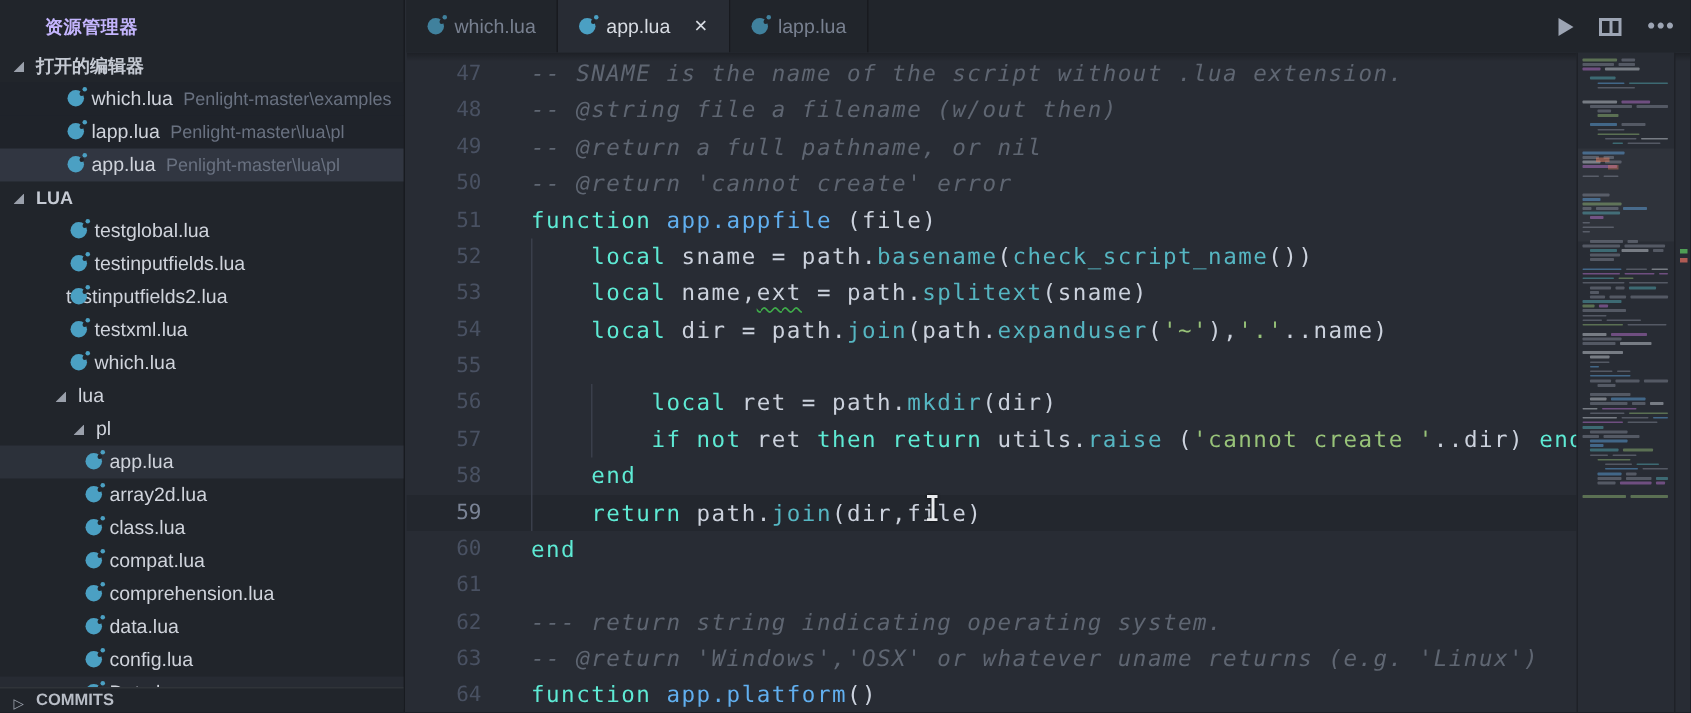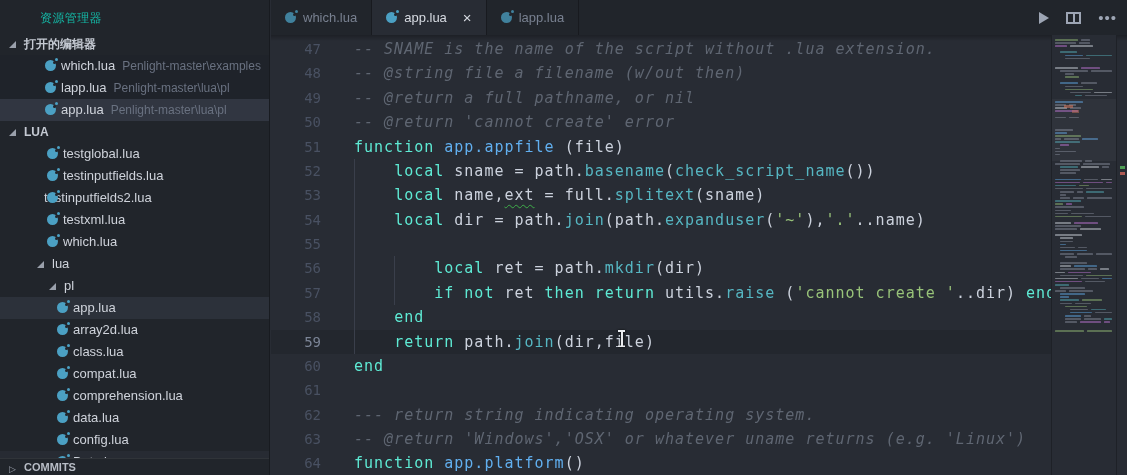--- a/index.html
+++ b/index.html
@@ -5,21 +5,21 @@
   html,body{margin:0;padding:0;background:#15171c;}
   *{box-sizing:border-box;}
   .app{
     position:relative;width:1127px;height:475px;overflow:hidden;
     background:#282c34;
     font-family:"Liberation Sans","DejaVu Sans",sans-serif;
     -webkit-font-smoothing:antialiased;
   }
   
   .sidebar{position:absolute;left:0;top:0;width:270px;height:475px;background:#21252b;color:#c5cad3;border-right:1px solid #181b20;}
-  .sb-title{height:33px;line-height:36px;padding-left:40px;font-size:12px;color:#14b8a6;letter-spacing:.4px;}
+  .sb-title{height:33px;line-height:36px;padding-left:30px;font-size:12px;color:#c4b5fd;letter-spacing:.4px;font-weight:bold;}
   .sec-header{height:22px;line-height:22px;font-size:12px;font-weight:bold;color:#c5cad3;position:relative;padding-left:24px;}
   .twisty{position:absolute;left:9px;top:8px;width:7px;height:7px;background:#9aa0ab;clip-path:polygon(100% 0,100% 100%,0 100%);}
   .row{height:22px;line-height:22px;font-size:13px;color:#c3c8d2;position:relative;white-space:nowrap;overflow:hidden;}
   .row .luaicon{position:absolute;top:5px;}
   .row .lbl{color:#cfd3db;}
   .row .path{color:#697180;font-size:12px;margin-left:7px;}
   .oe .row{background:#1f232a;}
   .oe .row.sel{background:#313641;}
   .tree .row.sel{background:#2c313a;}
   .tree .row.shaded{background:#272b33;}
@@ -138,21 +138,21 @@
     </div>
 
     <div class="codearea">
       <div class="codelines" id="codelines">
           <div class="cl"><span class="num">47</span><span class="txt"><span class="tk-c">-- SNAME is the name of the script without .lua extension.</span></span></div>
           <div class="cl"><span class="num">48</span><span class="txt"><span class="tk-c">-- @string </span><span class="tk-c h">file</span><span class="tk-c"> a </span><span class="tk-c h">file</span><span class="tk-c">name (w/out then)</span></span></div>
           <div class="cl"><span class="num">49</span><span class="txt"><span class="tk-c">-- @return a full pathname, or nil</span></span></div>
           <div class="cl"><span class="num">50</span><span class="txt"><span class="tk-c">-- @return 'cannot create' error</span></span></div>
           <div class="cl"><span class="num">51</span><span class="txt"><span class="tk-k">function </span><span class="tk-fd">app.app</span><span class="tk-fd h">file</span><span class="tk-p"> (</span><span class="tk-p h">file</span><span class="tk-p">)</span></span></div>
           <div class="cl"><span class="num">52</span><span class="txt"><span class="tk-p">    </span><span class="tk-k">local</span><span class="tk-p"> sname = path.</span><span class="tk-f">basename</span><span class="tk-p">(</span><span class="tk-f">check_script_name</span><span class="tk-p">())</span></span></div>
-          <div class="cl"><span class="num">53</span><span class="txt"><span class="tk-p">    </span><span class="tk-k">local</span><span class="tk-p"> name,</span><span class="tk-p sq">ext</span><span class="tk-p"> = full.</span><span class="tk-f">splitext</span><span class="tk-p">(sname)</span></span></div>
+          <div class="cl"><span class="num">53</span><span class="txt"><span class="tk-p">    </span><span class="tk-k">local</span><span class="tk-p"> name,</span><span class="tk-p sq">ext</span><span class="tk-p"> = path.</span><span class="tk-f">splitext</span><span class="tk-p">(sname)</span></span></div>
           <div class="cl"><span class="num">54</span><span class="txt"><span class="tk-p">    </span><span class="tk-k">local</span><span class="tk-p"> dir = path.</span><span class="tk-f">join</span><span class="tk-p">(path.</span><span class="tk-f">expanduser</span><span class="tk-p">(</span><span class="tk-s">'~'</span><span class="tk-p">),</span><span class="tk-s">'.'</span><span class="tk-p">..name)</span></span></div>
           <div class="cl"><span class="num">55</span></div>
           <div class="cl"><span class="num">56</span><span class="txt"><span class="tk-p">        </span><span class="tk-k">local</span><span class="tk-p"> ret = path.</span><span class="tk-f">mkdir</span><span class="tk-p">(dir)</span></span></div>
           <div class="cl"><span class="num">57</span><span class="txt"><span class="tk-p">        </span><span class="tk-k">if</span><span class="tk-p"> </span><span class="tk-k">not</span><span class="tk-p"> ret </span><span class="tk-k">then</span><span class="tk-p"> </span><span class="tk-k">return</span><span class="tk-p"> utils.</span><span class="tk-f">raise</span><span class="tk-p"> (</span><span class="tk-s">'cannot create '</span><span class="tk-p">..dir) </span><span class="tk-k">end</span></span></div>
           <div class="cl"><span class="num">58</span><span class="txt"><span class="tk-p">    </span><span class="tk-k">end</span></span></div>
           <div class="cl cur"><span class="num">59</span><span class="txt"><span class="tk-p">    </span><span class="tk-k">return</span><span class="tk-p"> path.</span><span class="tk-f">join</span><span class="tk-p">(dir,</span><span class="tk-p h">file</span><span class="tk-p">)</span></span></div>
           <div class="cl"><span class="num">60</span><span class="txt"><span class="tk-k">end</span></span></div>
           <div class="cl"><span class="num">61</span><span class="txt"></span></div>
           <div class="cl"><span class="num">62</span><span class="txt"><span class="tk-c">--- return string indicating operating system.</span></span></div>
           <div class="cl"><span class="num">63</span><span class="txt"><span class="tk-c">-- @return 'Windows','OSX' or whatever uname returns (e.g. 'Linux')</span></span></div>

